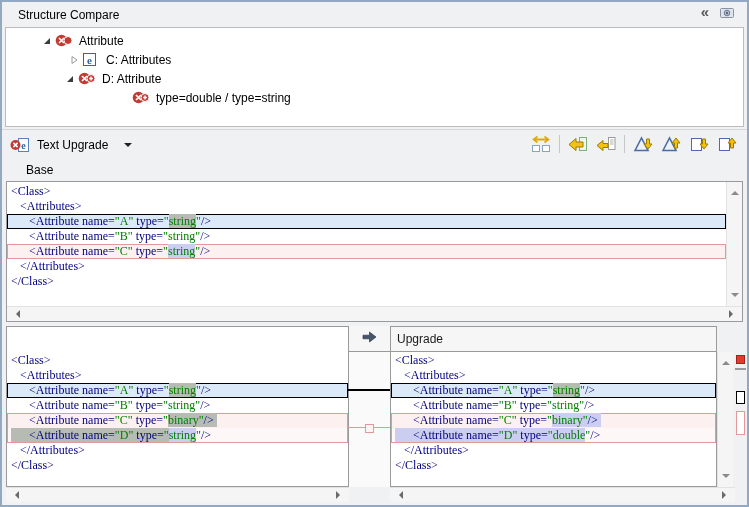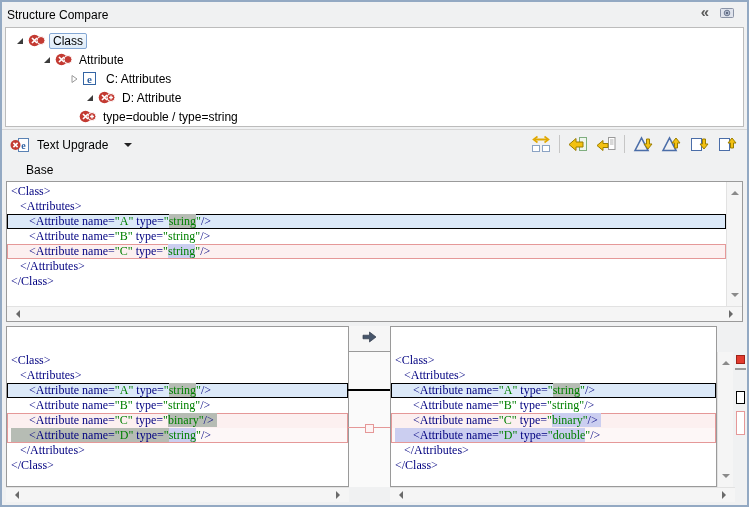--- a/index.html
+++ b/index.html
@@ -2,21 +2,21 @@
 <html><head>
 <meta charset="utf-8">
 <style>
   html,body{margin:0;padding:0;background:#d8d8d8}
   .window{position:relative;width:749px;height:507px;box-sizing:border-box;
     border:2px solid #93a9c3;background:#f0f1f2;overflow:hidden;
     font-family:"Liberation Sans",sans-serif;font-size:12px;color:#1a1a1a}
   .abs{position:absolute}
 
   
-  .hdr{display:flex;align-items:center;padding-left:5px;box-sizing:border-box}
+  .hdr{display:flex;align-items:center;padding-left:16px;box-sizing:border-box}
   .hdr-title{color:#000}
   .hdr-icons{position:absolute;right:12px;top:3px;display:flex;align-items:center;gap:10px}
   .chev{font-size:15px;font-weight:bold;color:#5a5a5a;line-height:14px;cursor:default}
   .pmenu{display:inline-flex}
 
   .treebox{background:#fff;border:1px solid #bcbcbc;box-sizing:border-box;padding-top:3px;overflow:hidden}
   .trow{height:19px;display:flex;align-items:center}
   .tarrow{width:16px;display:inline-flex;justify-content:center;align-items:center}
   .ticon{width:21px;display:inline-flex;align-items:center}
   .tlabel{padding:0 3px;white-space:pre;color:#000}
@@ -85,81 +85,66 @@
           <svg width="16" height="13" viewBox="0 0 16 13">
             <rect x="1.5" y="2.5" width="13" height="9" rx="1" fill="#dfe3ec" stroke="#8a93a6"></rect>
             <circle cx="8" cy="7" r="2.8" fill="#b9c2d4" stroke="#6d7890"></circle>
             <circle cx="8" cy="7" r="1.2" fill="#5d6880"></circle>
           </svg>
         </span>
     </span>
   </div>
 
   <div class="treebox abs" style="left:3px;top:25px;width:739px;height:100px">
-      <div class="trow" style="padding-left: 6px;">
+      <div class="trow" style="padding-left: 33px;">
         <span class="tarrow">
           <svg width="10" height="10">
             <polygon points="8,2 8,8 2,8" fill="#3c3c3c"></polygon>
           </svg>
         </span>
         <span class="ticon">
           <svg width="18" height="15">
             <ellipse cx="6.5" cy="7.5" rx="5.8" ry="5.8" fill="#c33a32"></ellipse>
             <path d="M4 5l5 5M9 5l-5 5" stroke="#fff" stroke-width="1.7"></path>
             <circle cx="13" cy="7.5" r="4" fill="#c33a32" stroke="#fff"></circle>
           </svg>
         </span>
-        <span class="tlabel sel">Class</span>
-      </div>
-      <div class="trow" style="padding-left: 33px;">
-        <span class="tarrow">
-          <svg width="10" height="10">
-            <polygon points="8,2 8,8 2,8" fill="#3c3c3c"></polygon>
-          </svg>
-        </span>
-        <span class="ticon">
-          <svg width="18" height="15">
-            <ellipse cx="6.5" cy="7.5" rx="5.8" ry="5.8" fill="#c33a32"></ellipse>
-            <path d="M4 5l5 5M9 5l-5 5" stroke="#fff" stroke-width="1.7"></path>
-            <circle cx="13" cy="7.5" r="4" fill="#c33a32" stroke="#fff"></circle>
-          </svg>
-        </span>
         <span class="tlabel">Attribute</span>
       </div>
       <div class="trow" style="padding-left: 60px;">
         <span class="tarrow">
           <svg width="10" height="10">
             <polygon points="3,1.5 8,5 3,8.5" fill="#fff" stroke="#9a9a9a"></polygon>
           </svg>
         </span>
         <span class="ticon">
           <svg width="15" height="15">
             <rect x="1.5" y="1.5" width="12" height="12" fill="#fff" stroke="#3465a4"></rect>
             <text x="7.5" y="11.5" text-anchor="middle" font-family="Liberation Serif,serif" font-size="11" font-weight="bold" fill="#3465a4">e</text>
           </svg>
         </span>
         <span class="tlabel">C: Attributes</span>
       </div>
-      <div class="trow" style="padding-left: 76px;">
+      <div class="trow" style="padding-left: 56px;">
         <span class="tarrow">
           <svg width="10" height="10">
             <polygon points="8,2 8,8 2,8" fill="#3c3c3c"></polygon>
           </svg>
         </span>
         <span class="ticon">
           <svg width="18" height="15">
             <ellipse cx="6.5" cy="7.5" rx="5.8" ry="5.8" fill="#c33a32"></ellipse>
             <path d="M4 5l5 5M9 5l-5 5" stroke="#fff" stroke-width="1.7"></path>
             <circle cx="13" cy="7.5" r="4" fill="#c33a32" stroke="#fff"></circle>
             <path d="M13 5.6v3.8M11.1 7.5h3.8" stroke="#fff" stroke-width="1.4"></path>
           </svg>
         </span>
         <span class="tlabel">D: Attribute</span>
       </div>
-      <div class="trow" style="padding-left: 57px;">
+      <div class="trow" style="padding-left: 110px;">
         <span class="tarrow"></span>
         <span class="ticon">
           <svg width="18" height="15">
             <ellipse cx="6.5" cy="7.5" rx="5.8" ry="5.8" fill="#c33a32"></ellipse>
             <path d="M4 5l5 5M9 5l-5 5" stroke="#fff" stroke-width="1.7"></path>
             <circle cx="13" cy="7.5" r="4" fill="#c33a32" stroke="#fff"></circle>
             <path d="M13 5.6v3.8M11.1 7.5h3.8" stroke="#fff" stroke-width="1.4"></path>
           </svg>
         </span>
         <span class="tlabel">type=double / type=string</span>
@@ -272,20 +257,23 @@
       <span><svg width="15" height="12" viewBox="0 0 15 12">
             <polygon points="1,4.2 7.5,4.2 7.5,1 14,6 7.5,11 7.5,7.8 1,7.8" fill="#47566b" stroke="#303a49" stroke-width="0.7"></polygon>
           </svg></span>
     </div>
     <div class="conn-black" style="top:63px"></div>
     <div class="conn-pink" style="top:101px"></div>
     <div class="conn-sq" style="top:98px;left:16px"></div>
   </div>
 
   <div class="pbox abs" style="left:388px;top:324px;width:327px;height:161px">
+    <div class="phead">
+      <span>Upgrade</span>
+    </div>
     <div class="code" style="left:0;top:25px;width:325px;height:134px;padding-top:1px">
         <div class="ln"><span class="c-t">&lt;Class&gt;</span></div>
         <div class="ln"><span class="c-t">   &lt;Attributes&gt;</span></div>
         <div class="ln r-blue f-black"><span class="c-t">      &lt;Attribute name=</span><span class="c-v">"A"</span><span class="c-t"> type=</span><span class="c-v">"</span><span class="c-v h-g">string</span><span class="c-v">"</span><span class="c-t">/&gt;</span></div>
         <div class="ln"><span class="c-t">      &lt;Attribute name=</span><span class="c-v">"B"</span><span class="c-t"> type=</span><span class="c-v">"string"</span><span class="c-t">/&gt;</span></div>
         <div class="ln r-pink f-pinkT"><span class="c-t">      &lt;Attribute name=</span><span class="c-v">"C"</span><span class="c-t"> type=</span><span class="c-v">"</span><span class="c-v h-l">binary"</span><span class="c-t h-l">/&gt; </span></div>
         <div class="ln r-pale f-pinkB"><span class="c-t h-l">      &lt;Attribute name=</span><span class="c-v h-l">"D"</span><span class="c-t h-l"> type=</span><span class="c-v h-l">"double</span><span class="c-v">"</span><span class="c-t">/&gt;</span></div>
         <div class="ln"><span class="c-t">   &lt;/Attributes&gt;</span></div>
         <div class="ln"><span class="c-t">&lt;/Class&gt;</span></div>
       </div>

